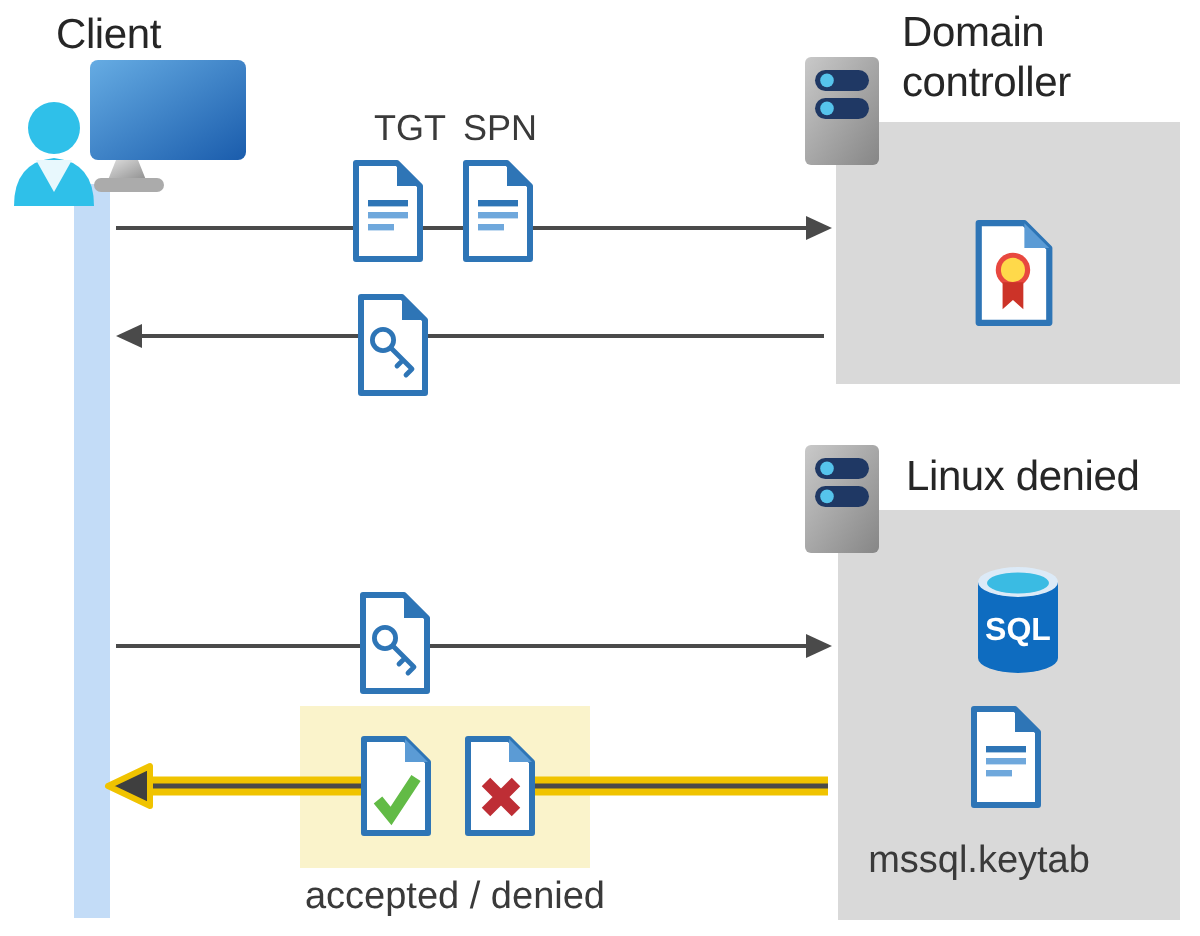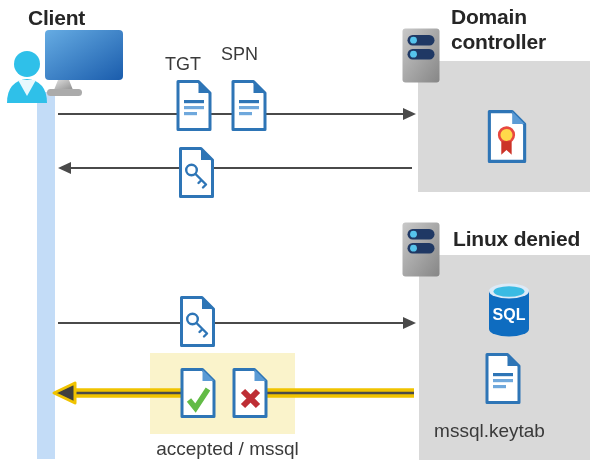--- a/index.html
+++ b/index.html
@@ -1,19 +1,19 @@
 <!DOCTYPE html>
 <html><head>
 <meta charset="utf-8">
 <style>
   html,body{margin:0;padding:0;background:#ffffff;}
   #diagram{position:relative;width:600px;height:468px;background:#fff;
            font-family:"Liberation Sans",sans-serif;overflow:hidden;}
   .abs{position:absolute;}
-  .title{position:absolute;font-weight:bold;font-size:21px;color:#262626;line-height:25px;letter-spacing:-0.2px;}
+  .title{position:absolute;font-weight:normal;font-size:21px;color:#262626;line-height:25px;letter-spacing:-0.2px;}
   .small-label{position:absolute;font-size:18px;color:#3a3a3a;}
   .caption{position:absolute;font-size:19px;color:#3a3a3a;text-align:center;}
   .graybox{position:absolute;background:#D9D9D9;}
   #highlight-box{position:absolute;left:150px;top:353px;width:145px;height:81px;background:#FAF3CB;}
   #timeline{position:absolute;left:37px;top:92px;width:18px;height:367px;background:#C3DCF7;}
   .layer{position:absolute;left:0;top:0;pointer-events:none;}
   svg{display:block;}
   svg text{font-family:"Liberation Sans",sans-serif;}
 </style>
 </head>
@@ -161,18 +161,18 @@
 
   <svg class="abs" style="left:231px;top:367px" width="38" height="52" viewBox="0 0 38 52">
     <path d="M3,2.5 H23.5 L35,14 V49.5 H3 Z" fill="#fff" stroke="#2E75B6" stroke-width="3" stroke-linejoin="round"></path>
     <path d="M23.5,2.5 L23.5,14 L35,14 Z" fill="#5B9BD5"></path>
     <path d="M12,24 L27,39 M27,24 L12,39" stroke="#BE2E35" stroke-width="6" fill="none"></path>
   </svg>
 
   <div class="title" style="left:28px;top:5px">Client</div>
   <div class="title" style="left:451px;top:4px;width:148px">Domain controller</div>
   <div class="title" style="left:453px;top:226px">Linux denied</div>
-  <div class="small-label" style="left:165px;top:54px;width:58px;text-align:left">TGT</div>
-  <div class="small-label" style="left:221px;top:44px;width:58px;text-align:left">SPN</div>
+  <div class="small-label" style="left:165px;top:54px;width:58px;text-align:right">TGT</div>
+  <div class="small-label" style="left:221px;top:54px;width:58px;text-align:center">SPN</div>
   <div class="caption" style="left:419px;top:420px;width:141px">mssql.keytab</div>
-  <div class="caption" style="left:130px;top:438px;width:195px">accepted / mssql</div>
+  <div class="caption" style="left:130px;top:438px;width:195px">accepted / denied</div>
 
 </div>
 
 </body></html>

